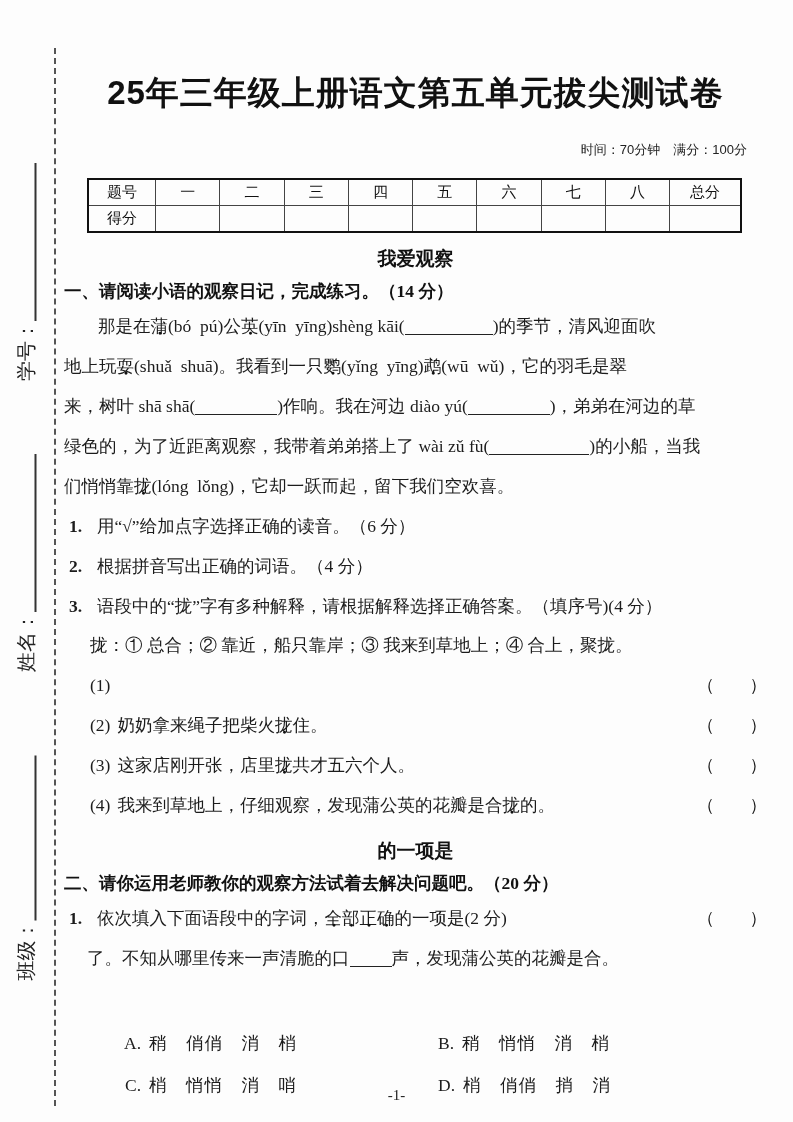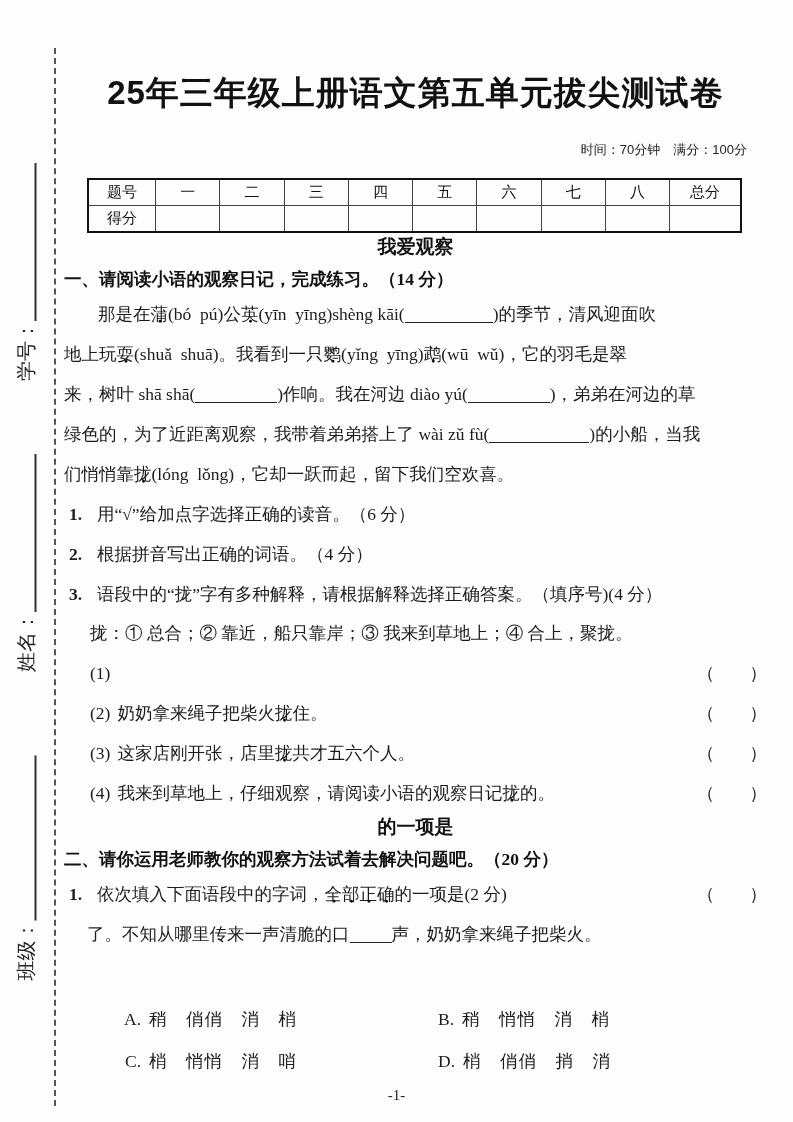--- a/index.html
+++ b/index.html
@@ -37,21 +37,21 @@
     margin:18px 25px 0 23px; border-collapse:collapse; width:655px;
     font-size:15px; color:#111; table-layout:fixed;
   }
   .score-table td {
     border:1px solid #444; height:25px; text-align:center; padding:0;
   }
   .score-table { border:2px solid #111; }
   .score-table td.c0 { width:66px; }
   .score-table td.cl { width:70px; }
 
-  .sec-head { margin-top:0; height:28px; line-height:28px; text-align:center;
+  .sec-head { margin-top:12px; height:28px; line-height:28px; text-align:center;
     font-weight:bold; font-size:19px; color:#111; }
   .q-head { margin-top:3px; height:30px; line-height:30px; font-weight:bold;
     font-size:17.5px; white-space:pre; color:#111; }
 
   .line { height:40px; line-height:40px; font-size:17.5px; white-space:pre; }
   .indent1 { padding-left:34px; }
 
   .q-line { display:flex; height:40px; line-height:40px; font-size:17.5px; padding-left:5px; white-space:pre; }
   .q-no { font-weight:bold; width:28px; flex:0 0 28px; }
   .q-text { flex:1; white-space:pre; }
@@ -159,32 +159,32 @@
     <div class="item-line">
       <span class="item-no">(1)</span><span class="paren">（　　）</span>
     </div>
     <div class="item-line">
       <span class="item-no">(2)</span><span class="item-text"><span>奶奶拿来绳子把柴火</span><span class="dot">拢</span><span>住。</span></span><span class="paren">（　　）</span>
     </div>
     <div class="item-line">
       <span class="item-no">(3)</span><span class="item-text"><span>这家店刚开张，店里</span><span class="dot">拢</span><span>共才五六个人。</span></span><span class="paren">（　　）</span>
     </div>
     <div class="item-line">
-      <span class="item-no">(4)</span><span class="item-text"><span>我来到草地上，仔细观察，请阅读小语的观察日记</span><span class="dot">拢</span><span>的。</span></span><span class="paren">（　　）</span>
+      <span class="item-no">(4)</span><span class="item-text"><span>我来到草地上，仔细观察，发现蒲公英的花瓣是合</span><span class="dot">拢</span><span>的。</span></span><span class="paren">（　　）</span>
     </div>
 
     <div class="sec-head">的一项是</div>
 
     <div class="q-head">二、请你运用老师教你的观察方法试着去解决问题吧。（20 分）</div>
 
     <div class="q-line">
       <span class="q-no">1.</span><span class="q-text"><span>依次填入下面语段中的字词，</span><span class="dot">全</span><span class="dot">部</span><span class="dot">正</span><span class="dot">确</span><span>的一项是(2 分)</span></span><span class="paren">（　　）</span>
     </div>
 
-    <div class="line p2-line2"><span>了。不知从哪里传来一声清脆的口</span><span class="blank" style="width: 42px;"></span><span>声，奶奶拿来绳子把柴火。</span></div>
+    <div class="line p2-line2"><span>了。不知从哪里传来一声清脆的口</span><span class="blank" style="width: 42px;"></span><span>声，发现蒲公英的花瓣是合。</span></div>
 
     <div class="options">
       <div class="option">
         <span class="opt-label">A.</span><span class="opt-text">稍　俏俏　消　梢</span>
       </div>
       <div class="option">
         <span class="opt-label">B.</span><span class="opt-text">稍　悄悄　消　梢</span>
       </div>
       <div class="option">
         <span class="opt-label">C.</span><span class="opt-text">梢　悄悄　消　哨</span>

